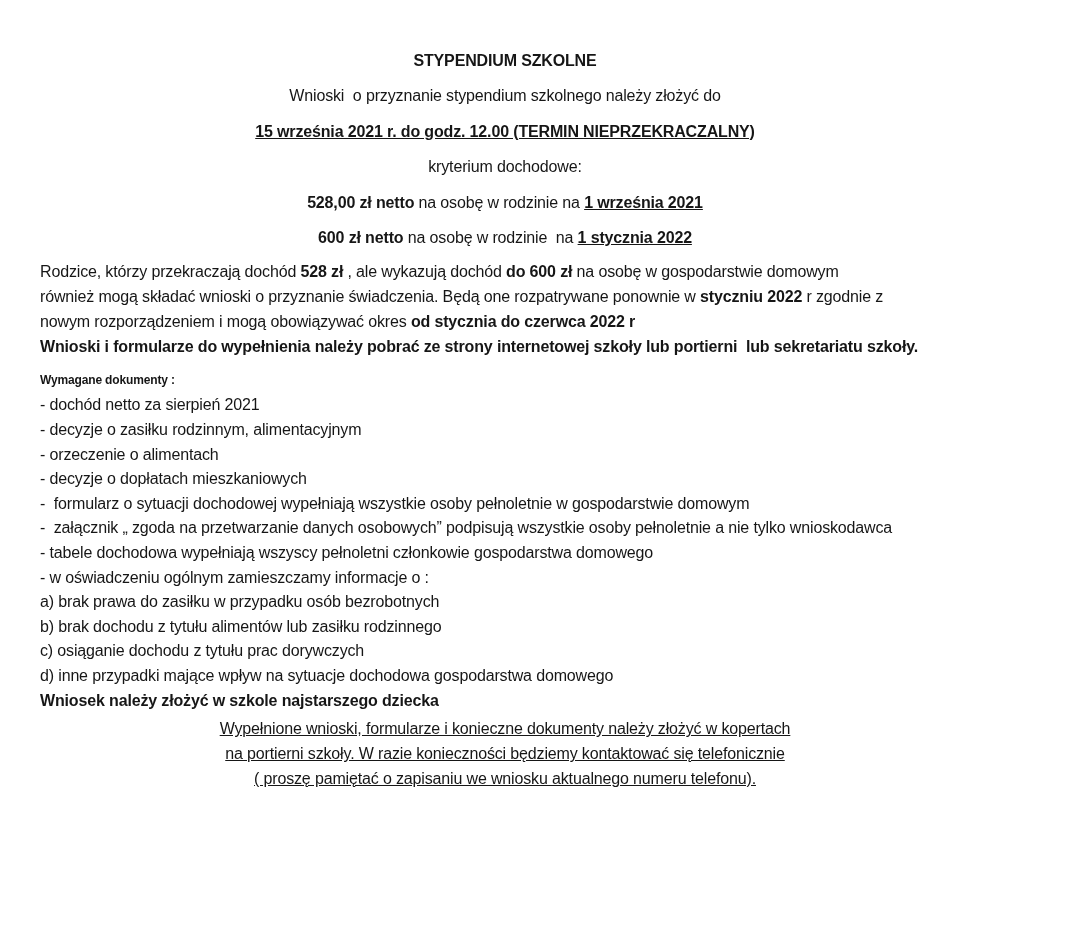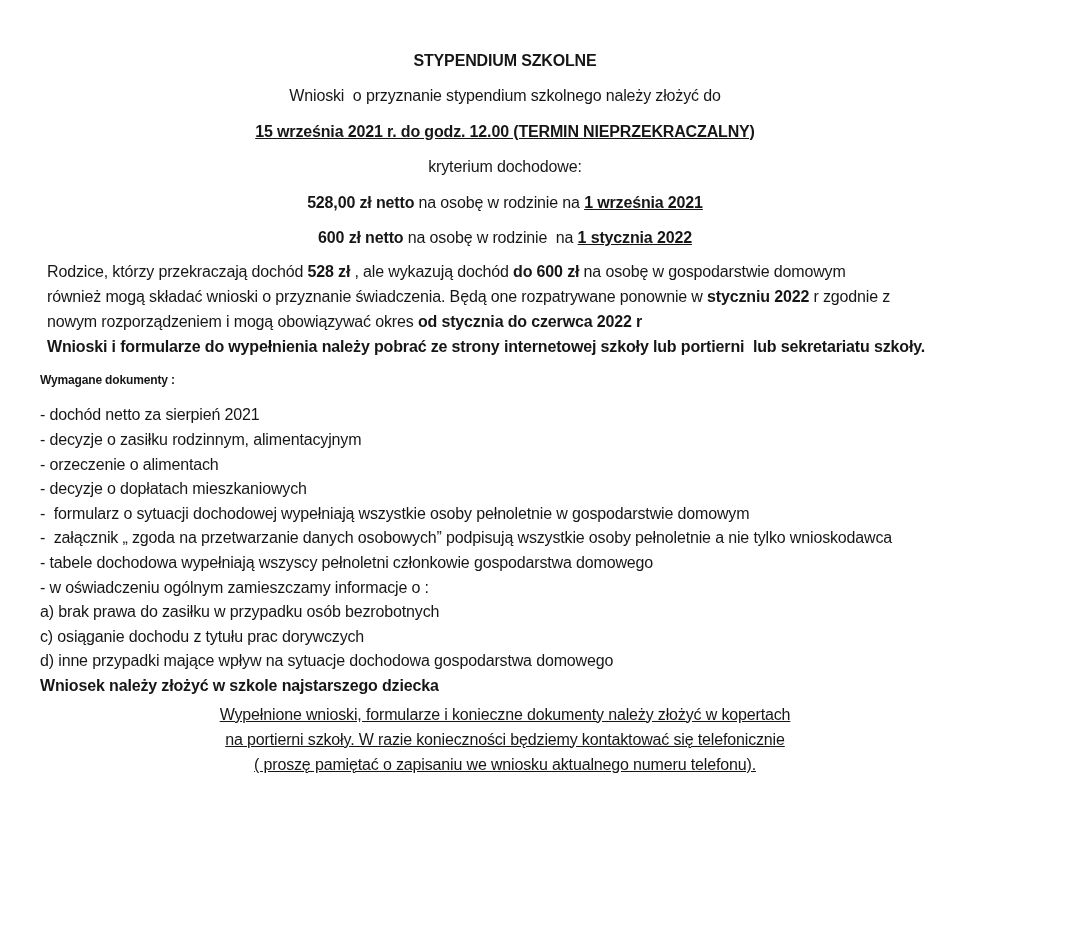--- a/index.html
+++ b/index.html
@@ -9,24 +9,24 @@
     color: #161616;
     overflow: hidden;
   }
   .page { padding: 43px 0 0 40px; }
   .line { white-space: pre; }
   .b { font-weight: bold; }
   .u { text-decoration: underline; }
   
   .center-col { width: 930px; text-align: center; }
   .hline { line-height: 35.4px; font-size: 16px; letter-spacing: -0.15px; }
-  .para { margin-top: 4px; margin-left: 7px; }
+  .para { margin-top: 4px; }
   .pline { line-height: 25px; font-size: 16px; letter-spacing: -0.15px; }
   .doc-heading { margin-top: 9px; line-height: 25px; font-size: 12px; font-weight: bold; letter-spacing: -0.15px; }
-  .doc-list { margin-top: 10px; }
+  .doc-list { }
   .dline { line-height: 24.6px; font-size: 16px; letter-spacing: -0.15px; }
   .footer { margin-top: 3px; }
   .fline { line-height: 25px; font-size: 16px; letter-spacing: -0.15px; text-decoration: underline; }
 </style>
 </head>
 <body>
 
 <div class="page">
 
   <div class="center-col">
@@ -50,20 +50,21 @@
   <div class="doc-list">
     <div class="line dline">- dochód netto za sierpień 2021</div>
     <div class="line dline">- decyzje o zasiłku rodzinnym, alimentacyjnym</div>
     <div class="line dline">- orzeczenie o alimentach</div>
     <div class="line dline">- decyzje o dopłatach mieszkaniowych</div>
     <div class="line dline">-  formularz o sytuacji dochodowej wypełniają wszystkie osoby pełnoletnie w gospodarstwie domowym</div>
     <div class="line dline">-  załącznik „ zgoda na przetwarzanie danych osobowych” podpisują wszystkie osoby pełnoletnie a nie tylko wnioskodawca</div>
     <div class="line dline">- tabele dochodowa wypełniają wszyscy pełnoletni członkowie gospodarstwa domowego</div>
     <div class="line dline">- w oświadczeniu ogólnym zamieszczamy informacje o :</div>
     <div class="line dline">a) brak prawa do zasiłku w przypadku osób bezrobotnych</div>
+    <div class="line dline">b) brak dochodu z tytułu alimentów lub zasiłku rodzinnego</div>
     <div class="line dline">c) osiąganie dochodu z tytułu prac dorywczych</div>
     <div class="line dline">d) inne przypadki mające wpływ na sytuacje dochodowa gospodarstwa domowego</div>
     <div class="line dline b">Wniosek należy złożyć w szkole najstarszego dziecka</div>
   </div>
 
   <div class="footer center-col">
     <div class="line fline">Wypełnione wnioski, formularze i konieczne dokumenty należy złożyć w kopertach</div>
     <div class="line fline">na portierni szkoły. W razie konieczności będziemy kontaktować się telefonicznie</div>
     <div class="line fline">( proszę pamiętać o zapisaniu we wniosku aktualnego numeru telefonu).</div>
   </div>

